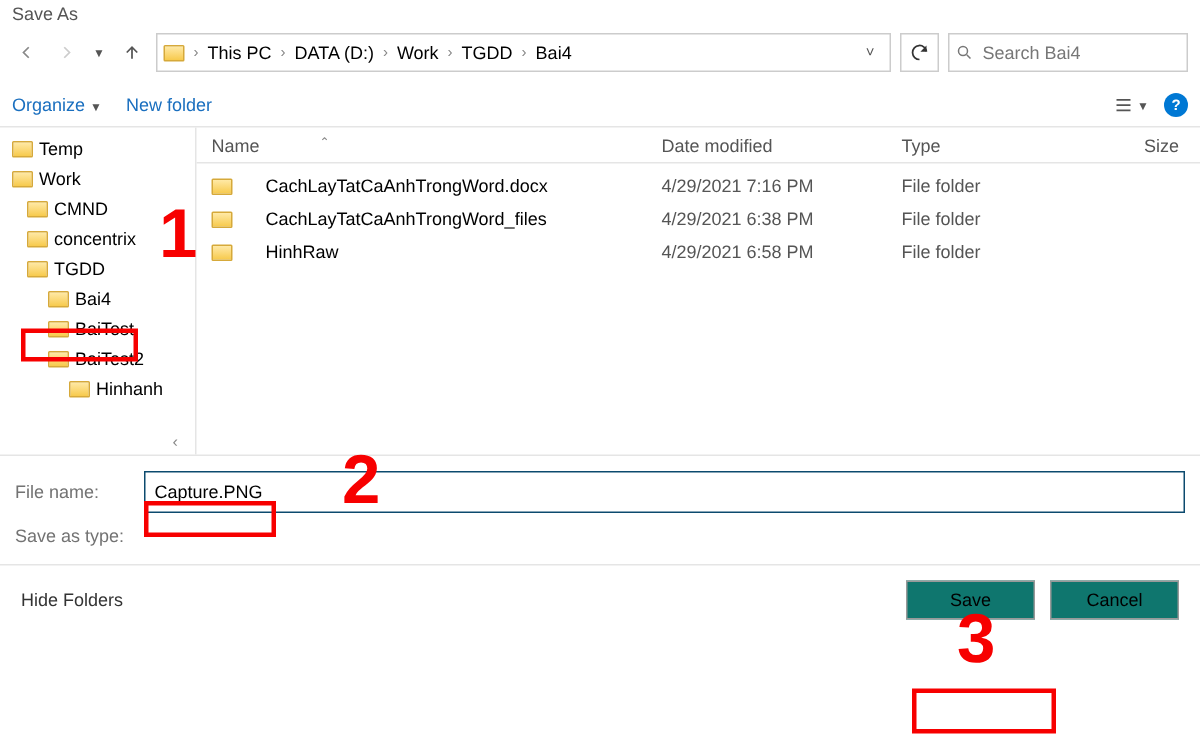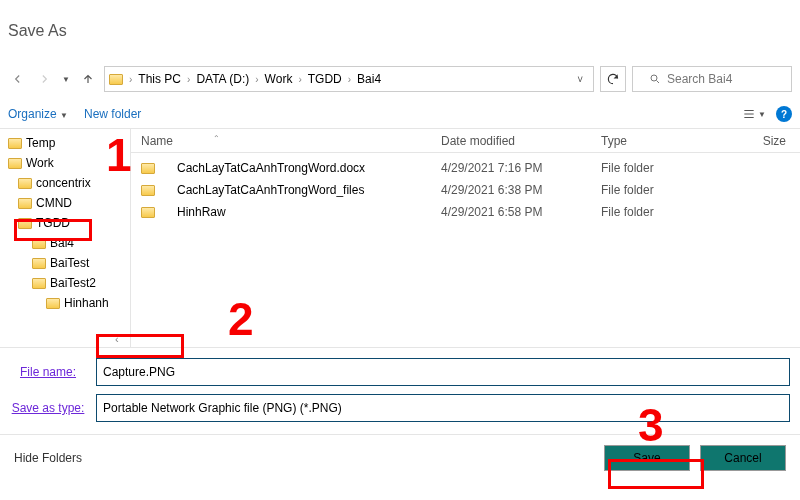--- a/index.html
+++ b/index.html
@@ -1,27 +1,27 @@
 <!DOCTYPE html>
 <html><head>
 <meta charset="utf-8">
 <style>
   * { box-sizing: border-box; margin: 0; padding: 0; font-family: "Segoe UI", Tahoma, sans-serif; }
   body { width: 800px; height: 500px; background: #fff; font-size: 12px; color: #000; position: relative; overflow: hidden; }
-  .titlebar { padding: 22px 8px; color: #555; font-size: 16px; }
+  .titlebar { padding: 2px 8px; color: #555; font-size: 12px; }
   .navrow { display: flex; align-items: center; gap: 6px; padding: 4px 8px 8px 8px; }
   .navbtn { width: 20px; height: 20px; display: flex; align-items: center; justify-content: center; color: #888; }
   .navbtn svg { width: 14px; height: 14px; }
   .crumbbox { flex: 1; display: flex; align-items: center; border: 1px solid #ccc; height: 26px; padding: 0 4px; background: #fff; min-width: 0; }
   .crumb-folder { width: 18px; height: 18px; margin-right: 2px; }
   .crumb-sep { color: #888; padding: 0 4px; font-size: 10px; }
   .crumb { padding: 0 2px; }
   .crumb-drop { margin-left: auto; color: #555; font-size: 10px; padding: 0 6px; }
   .refresh { width: 26px; height: 26px; border: 1px solid #ccc; display: flex; align-items: center; justify-content: center; }
-  .searchbox { width: 160px; height: 26px; border: 1px solid #ccc; display: flex; align-items: center; padding: 0 16px; color: #777; gap: 6px; }
+  .searchbox { width: 160px; height: 26px; border: 1px solid #ccc; display: flex; align-items: center; padding: 0 4px; color: #777; gap: 6px; }
   .searchbox svg { width: 12px; height: 12px; }
   .toolbar { display: flex; align-items: center; padding: 6px 8px; border-bottom: 1px solid #e5e5e5; gap: 16px; }
   .tool-link { color: #1a6fbf; cursor: default; }
   .tool-right { margin-left: auto; display: flex; align-items: center; gap: 10px; color: #555; }
   .viewdrop { display: flex; align-items: center; gap: 2px; }
   .viewdrop svg { width: 14px; height: 14px; }
   .helpcircle { width: 16px; height: 16px; border-radius: 50%; background: #0078d4; color: #fff; display: flex; align-items: center; justify-content: center; font-size: 10px; font-weight: bold; }
   .splitpane { display: flex; height: 218px; }
   .tree { width: 130px; overflow: hidden; padding-top: 4px; }
   .tree-item { display: flex; align-items: center; gap: 4px; padding: 3px 0 3px 8px; white-space: nowrap; position: relative; }
@@ -38,21 +38,21 @@
   .col.size { flex: 1; text-align: right; padding-right: 14px; }
   .rows { padding-top: 4px; }
   .row { display: flex; align-items: center; height: 22px; }
   .cell { padding: 0 10px; }
   .cell.name { width: 300px; display: flex; align-items: center; gap: 22px; }
   .cell.date { width: 160px; color: #555; }
   .cell.type { width: 110px; color: #555; }
   .scrollhint { position: absolute; bottom: 0; left: 4px; color: #888; font-size: 11px; display:flex; align-items:center; gap:2px;}
   .formarea { border-top: 1px solid #e5e5e5; padding: 10px 10px 4px 10px; }
   .formrow { display: flex; align-items: center; margin-bottom: 8px; }
-  .formlabel { width: 86px; text-align: center; padding-right: 10px; color: #6d28d9; text-decoration: underline; }
+  .formlabel { width: 86px; text-align: left; padding-right: 10px; color: #737373; }
   .forminput { flex: 1; border: 1px solid #0c4a6e; height: 28px; padding: 0 6px; font-size: 12px; background:#fff; }
   .metarow { display: flex; padding: 2px 0 12px 26px; }
   .metalabel { color: #555; margin-right: 8px; }
   .metalink { color: #1a6fbf; }
   .footer { display: flex; align-items: center; padding: 10px 14px; border-top: 1px solid #e5e5e5; }
   .footer-left { color: #333; }
   .footer-right { margin-left: auto; display: flex; gap: 10px; }
   .winbtn { min-width: 86px; height: 26px; border: 1px solid #999; background: #0f766e; display: flex; align-items: center; justify-content: center; font-size: 12px; }
   .anno { position: absolute; pointer-events: none; }
   .red-num { font-family: Arial, sans-serif; font-size: 46px; font-weight: bold; color: #f70000; }
@@ -131,25 +131,25 @@
     <div class="tree-item">
         <span class="folder-ic"></span>
         <span>Temp</span>
       </div>
     <div class="tree-item">
         <span class="folder-ic"></span>
         <span>Work</span>
       </div>
     <div class="tree-item l1">
         <span class="folder-ic"></span>
+        <span>CMND</span>
+      </div>
+    <div class="tree-item l1">
+        <span class="folder-ic"></span>
         <span>concentrix</span>
-      </div>
-    <div class="tree-item l1">
-        <span class="folder-ic"></span>
-        <span>CMND</span>
       </div>
     <div class="tree-item l1">
         <span class="folder-ic"></span>
         <span>TGDD</span>
       </div>
     <div class="tree-item l2">
         <span class="folder-ic"></span>
         <span>Bai4</span>
       </div>
     <div class="tree-item l2">
@@ -205,21 +205,20 @@
   </div>
 </div>
 
 <div class="formarea">
   <div class="formrow">
     <div class="formlabel">File name:</div>
     <input class="forminput" value="Capture.PNG" style="">
   </div>
   <div class="formrow">
     <div class="formlabel">Save as type:</div>
-    <input class="forminput" readonly="" value="Portable Network Graphic file (PNG) (*.PNG)" style="">
   </div>
 </div>
 
 <div class="footer">
   <span class="footer-left">Hide Folders</span>
   <div class="footer-right">
     <div class="winbtn">Save</div>
     <div class="winbtn">Cancel</div>
   </div>
 </div>

